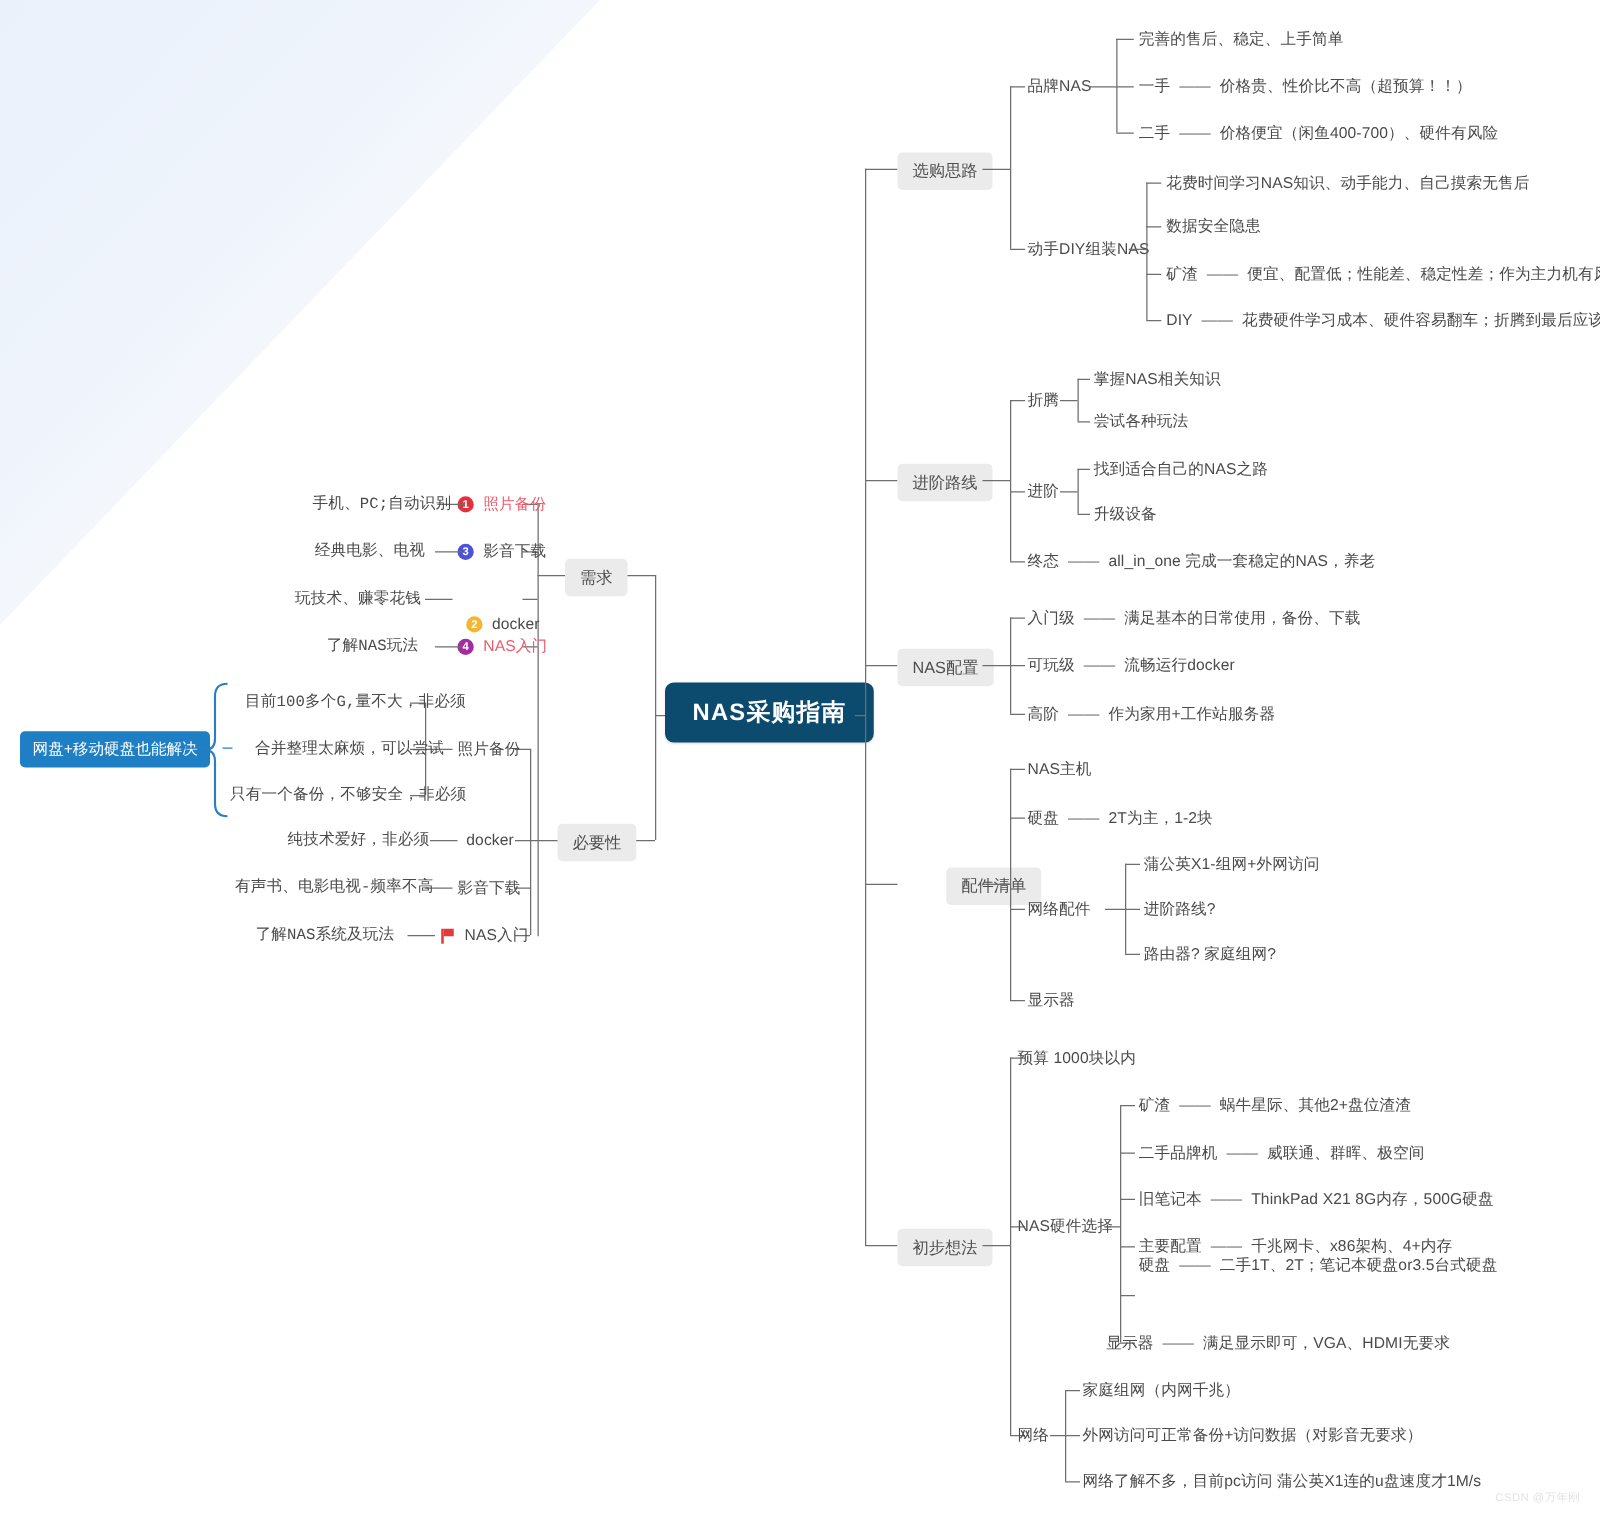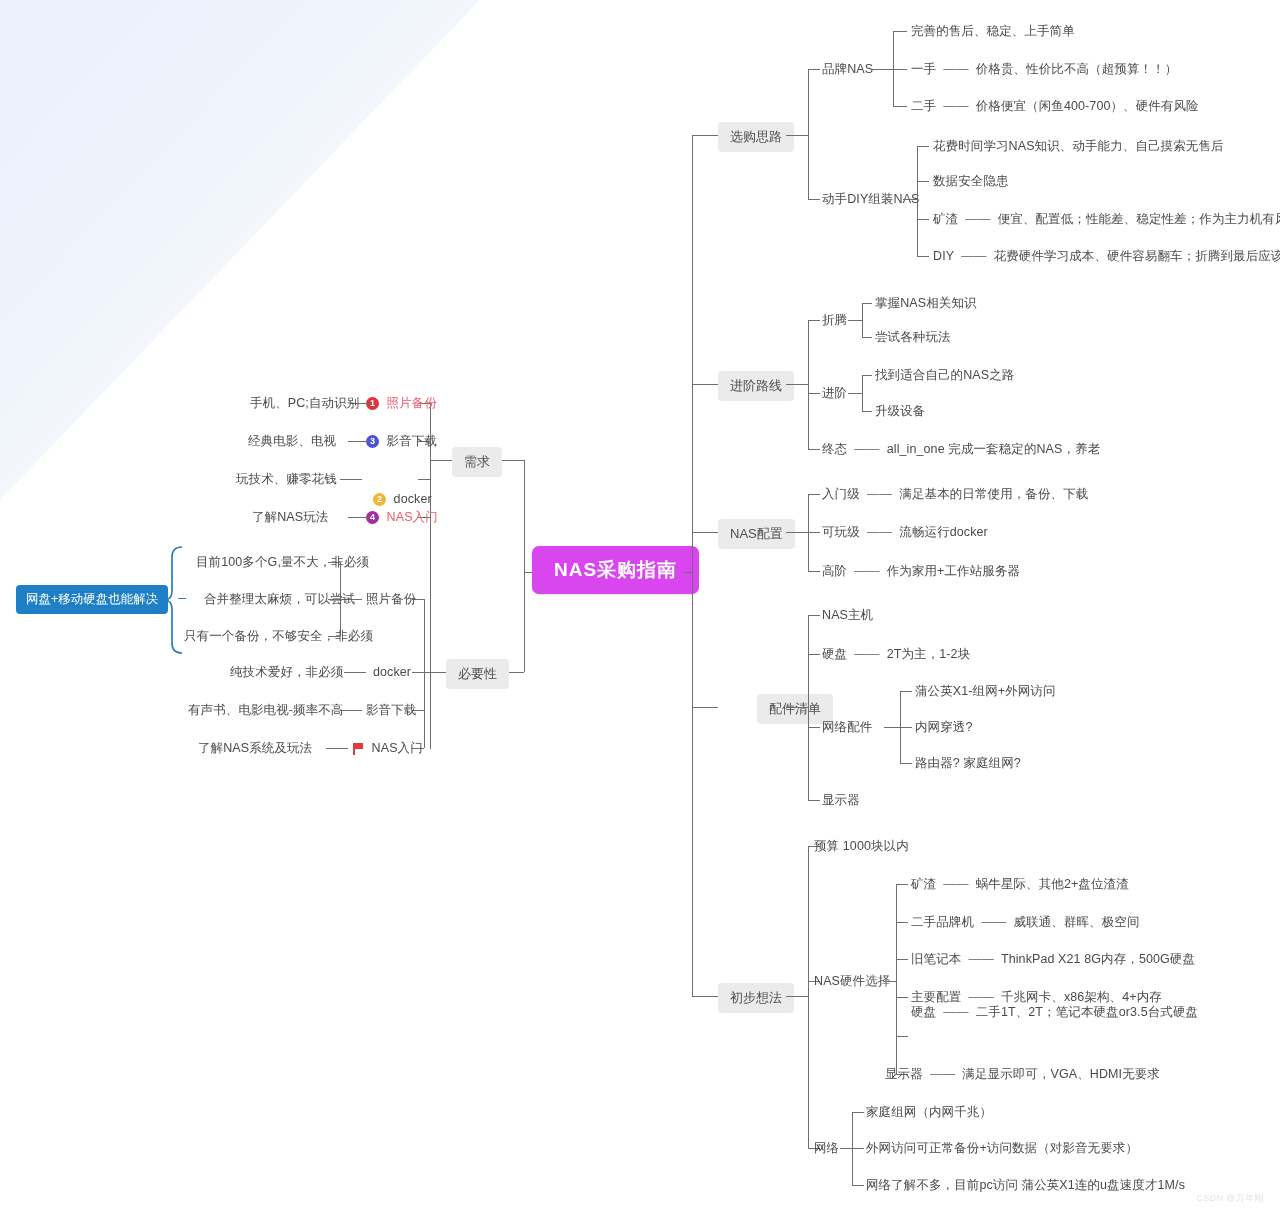--- a/index.html
+++ b/index.html
@@ -28,21 +28,21 @@
     position: absolute;
     white-space: nowrap;
     color: #4a4a4a;
     font-size: 12.5px;
     line-height: 1.2;
     letter-spacing: .1px;
   }
   
   .root {
     position: absolute;
-    background: #d946ef;
+    background: #0c4a6e;
     color: #ffffff;
     font-size: 19px;
     font-weight: bold;
     padding: 11px 22px;
     border-radius: 7px;
     letter-spacing: 1px;
     white-space: nowrap;
     box-shadow: 0 1px 2px rgba(0,0,0,.12);
   }
   
@@ -101,21 +101,21 @@
   }
   .dash { color: #6e6e6e; }
   .watermark {
     position: absolute;
     right: 16px; bottom: 10px;
     font-size: 9px;
     color: #e3e3e3;
     letter-spacing: .4px;
   }
   .nodetext { display: inline-block; vertical-align: middle; }
-  .ta-r { text-align: left; }
+  .ta-r { text-align: center; font-family: Liberation Mono, monospace; }
 </style>
 </head>
 <body>
 
 <div id="canvas">
 
   <div id="bg-wash"></div>
 
   <div class="root" style="left:532px; top:546px;">NAS采购指南</div>
 
@@ -244,21 +244,21 @@
     <span class="nodetext">2T为主，1-2块</span>
   </div>
 
   <div class="h" style="left:808px; top:727px; width:12px;"></div>
   <div class="node" style="left:822px; top:720px;text-align:right;">网络配件</div>
   <div class="h" style="left:884px; top:727px; width:16px;"></div>
   <div class="v" style="left:900px; top:691px; height:72px;"></div>
   <div class="h" style="left:900px; top:691px; width:12px;"></div>
   <div class="node" style="left:915px; top:684px;">蒲公英X1-组网+外网访问</div>
   <div class="h" style="left:900px; top:727px; width:12px;"></div>
-  <div class="node" style="left:915px; top:720px;">内网穿透?</div>
+  <div class="node" style="left:915px; top:720px;">进阶路线?</div>
   <div class="h" style="left:900px; top:763px; width:12px;"></div>
   <div class="node" style="left:915px; top:756px;">路由器? 家庭组网?</div>
 
   <div class="h" style="left:808px; top:800px; width:12px;"></div>
   <div class="node" style="left:822px; top:793px;">显示器</div>
 
   <div class="h" style="left:692px; top:996px; width:26px;"></div>
   <div class="pill" style="left:718px; top:983px;">初步想法</div>
   <div class="h" style="left:786px; top:996px; width:22px;"></div>
   <div class="v" style="left:808px; top:846px; height:302px;"></div>

